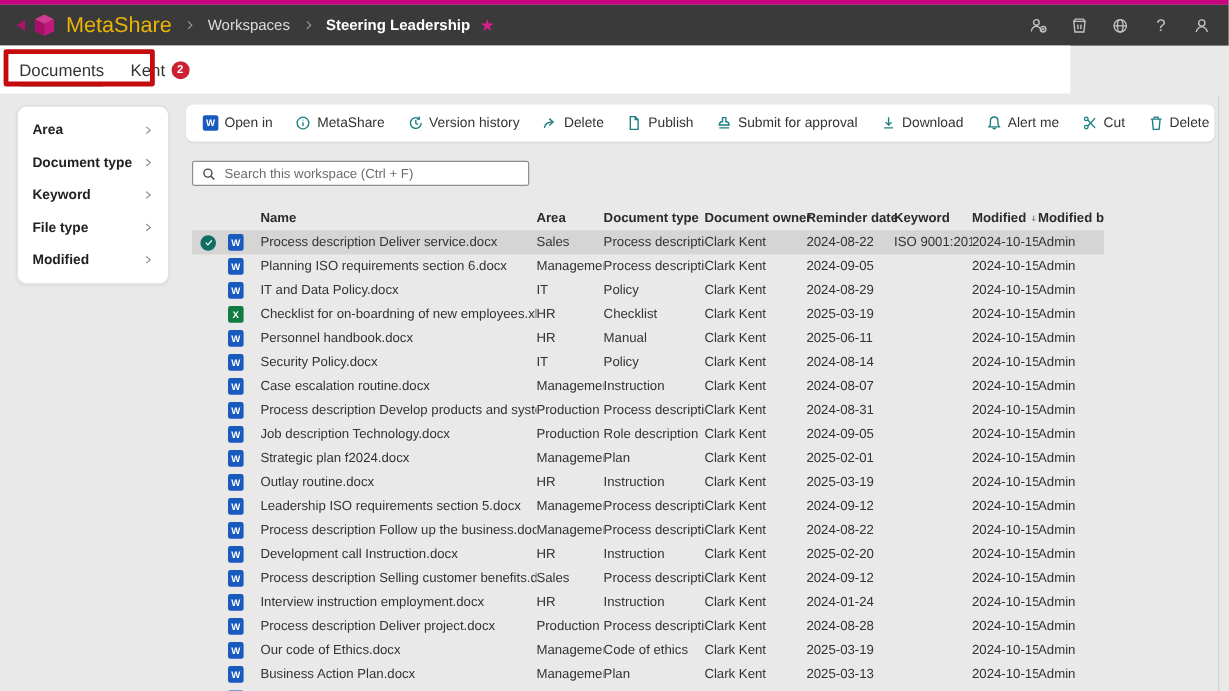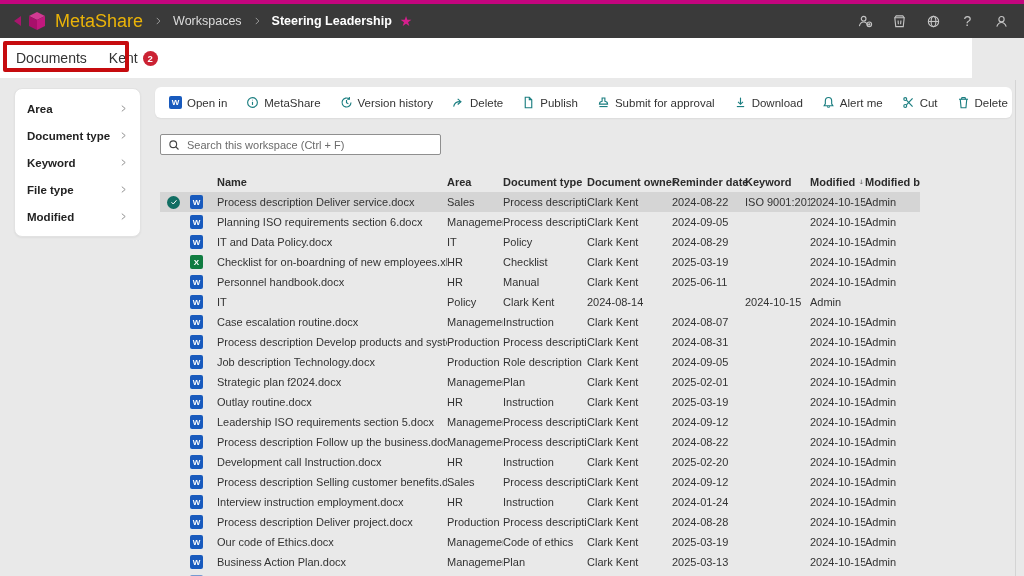--- a/index.html
+++ b/index.html
@@ -17,21 +17,21 @@
   .crumb { color:#dcdcdc; font-size:12.5px; }
   .crumb.current { color:#fff; font-weight:bold; }
   .crumbsep { margin:0 10px; display:flex; align-items:center; }
   .fav-star { color:#d61f8d; font-size:14px; margin-left:8px; }
   .hicons { margin-left:auto; display:flex; align-items:center; gap:17px; }
   .hicon { width:17px; height:17px; display:flex; align-items:center; justify-content:center; cursor:pointer; }
   .hicon svg { stroke:#c4c4c4; fill:none; stroke-width:1.2; width:15px; height:15px; }
   .hicon.qmark { color:#c4c4c4; font-size:14px; }
 
   
-  .tabbar { position:absolute; left:0; top:38px; width:972px; height:40px; background:#fff;
+  .tabbar { position:absolute; left:0; top:38px; width:892px; height:40px; background:#fff;
             display:flex; align-items:center; padding-left:16px; gap:22px; }
   .tab { font-size:14px; color:#333; cursor:pointer; position:relative; display:flex; align-items:center; gap:5px;
          height:100%; }
   .tab.active::after { content:""; position:absolute; left:0; bottom:6px; width:100%; height:3px;
                        background:#2f9e9e; border-radius:2px; }
   .badge { width:15px; height:15px; border-radius:50%; background:#cb2233; color:#fff; font-size:9.5px;
            display:flex; align-items:center; justify-content:center; font-weight:bold; }
   .annotation-box { position:absolute; left:3px; top:3px; width:126px; height:31px;
                     border:4px solid #c60b0e; border-radius:2px; pointer-events:none; z-index:9; }
 
@@ -428,20 +428,21 @@
     <div class="c-check">
       <span class="checkcircle" style="visibility: hidden;">
         <svg viewBox="0 0 16 16">
               <polyline points="3,8.5 6.5,12 13,4.5"></polyline>
             </svg>
           </span>
     </div>
     <div>
           <span class="fileicon" style="background: rgb(24, 90, 189);">W</span>
         </div>
+    <div class="cell">Security Policy.docx</div>
     <div class="cell">IT</div>
     <div class="cell">Policy</div>
     <div class="cell">Clark Kent</div>
     <div class="cell">2024-08-14</div>
     <div class="cell"></div>
     <div class="cell">2024-10-15</div>
     <div class="cell">Admin</div>
   </div>
       <div class="trow">
     <div class="c-check">

